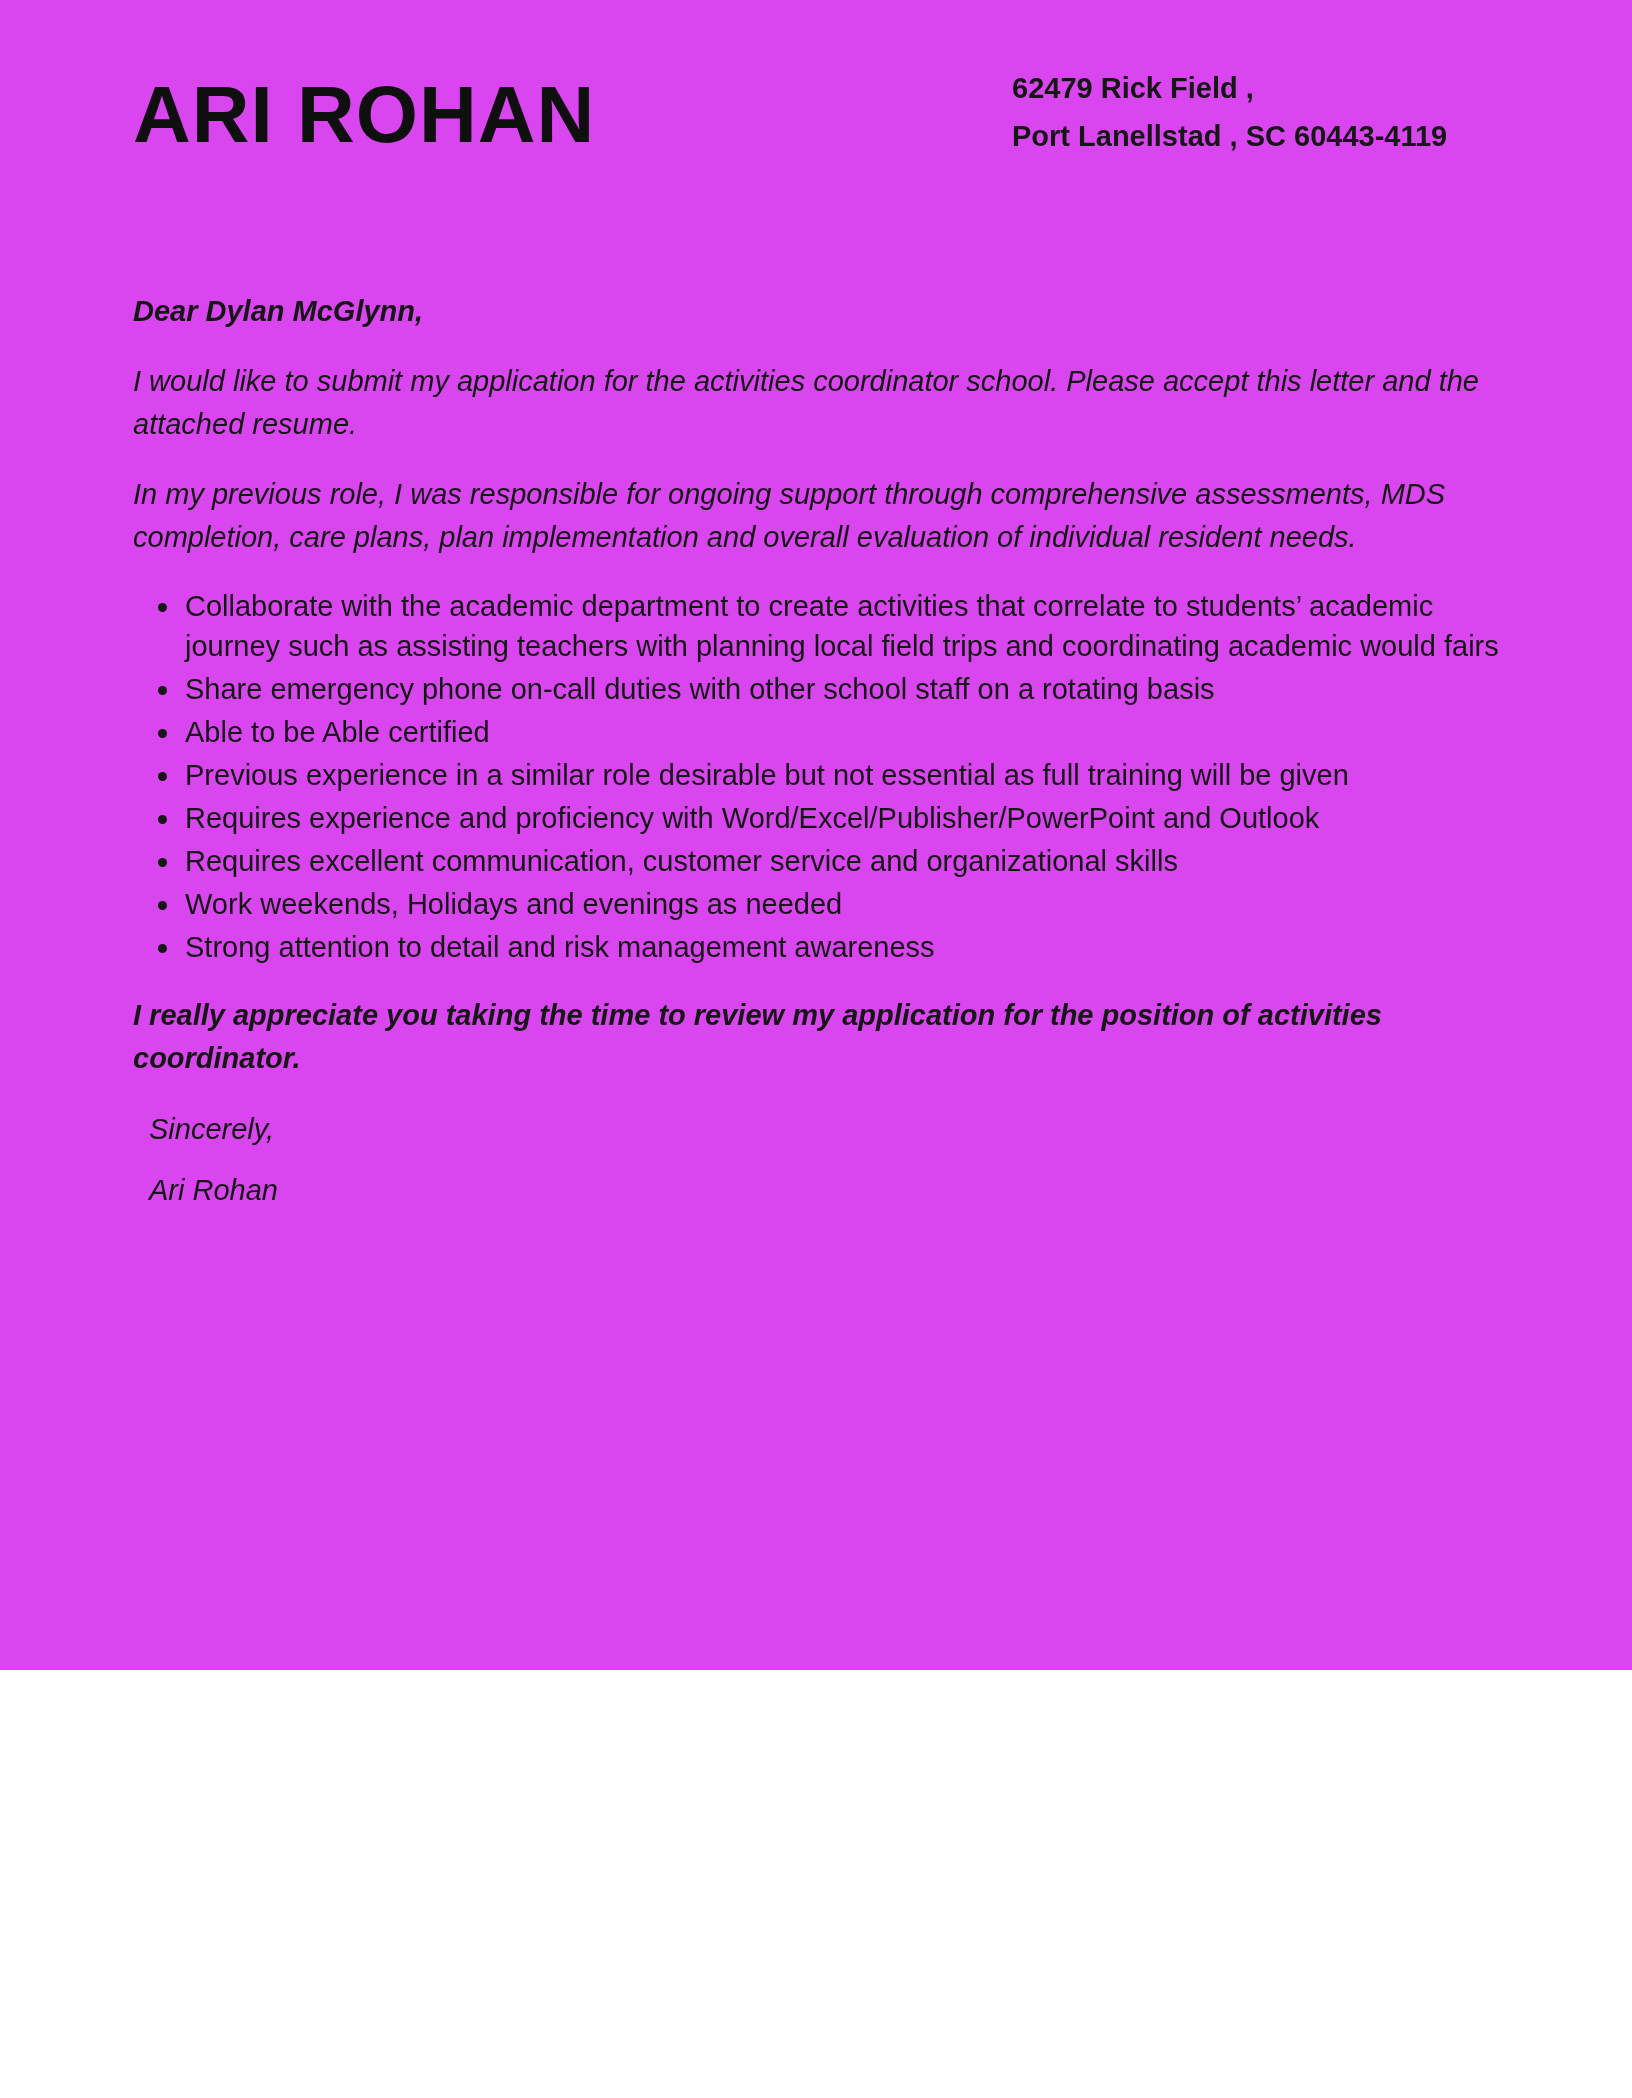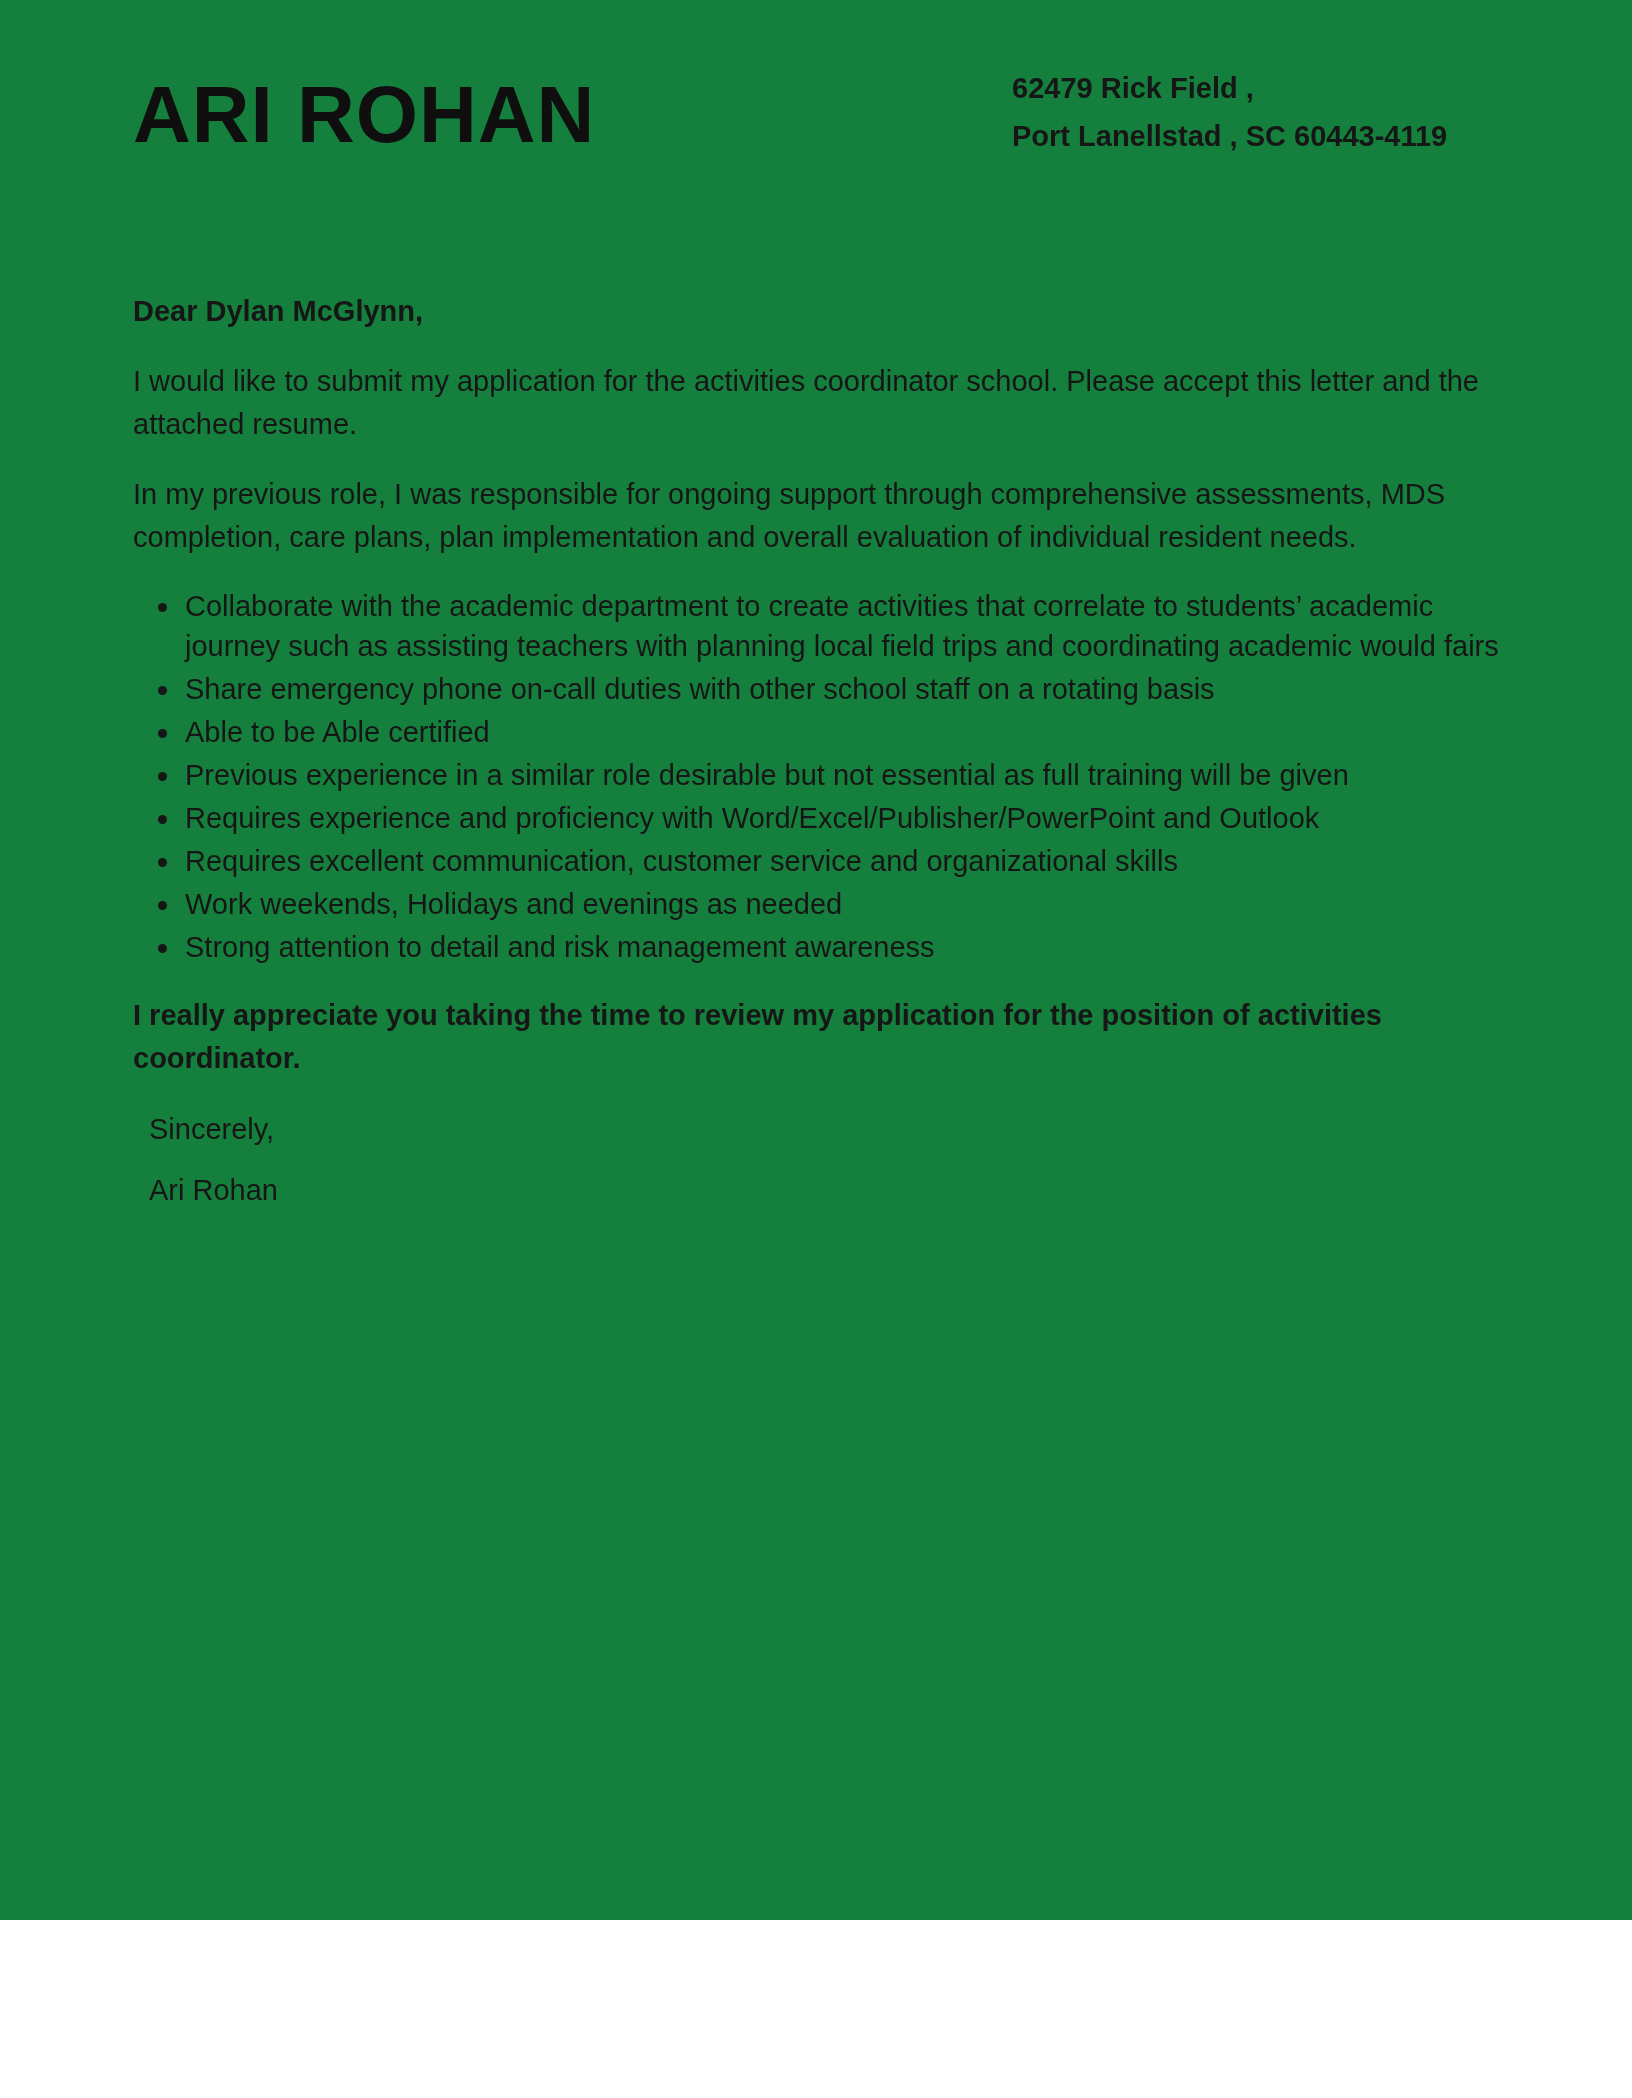--- a/index.html
+++ b/index.html
@@ -8,22 +8,22 @@
     width: 1632px;
     height: 2098px;
     overflow: hidden;
     font-family: "Liberation Sans", "DejaVu Sans", sans-serif;
     color: #161616;
     -webkit-font-smoothing: antialiased;
   }
   .page {
     position: relative;
     width: 1632px;
-    height: 1920px;
-    background: #15803d;
+    height: 1670px;
+    background: #d946ef;
     padding: 58px 133px 13px 133px;
   }
   .header {
     display: flex;
     justify-content: space-between;
     align-items: flex-start;
   }
   .name {
     margin: 14px 0 0 0;
     font-size: 80px;
@@ -41,21 +41,21 @@
     font-weight: 700;
     color: #161616;
     text-align: left;
   }
   .letter-body {
     margin-top: 130px;
     font-size: 29px;
     line-height: 43px;
     color: #161616;
   }
-  .letter-body p { margin: 0 0 27px 0; }
+  .letter-body p { margin: 0 0 27px 0; font-style: italic; }
   .salutation { font-weight: 700; }
   .closing { font-weight: 700; }
   .quals {
     margin: 0 0 27px 0;
     padding-left: 49px;
     list-style: disc outside;
     line-height: 40px;
   }
   .quals li {
     margin: 0 0 3px 0;

